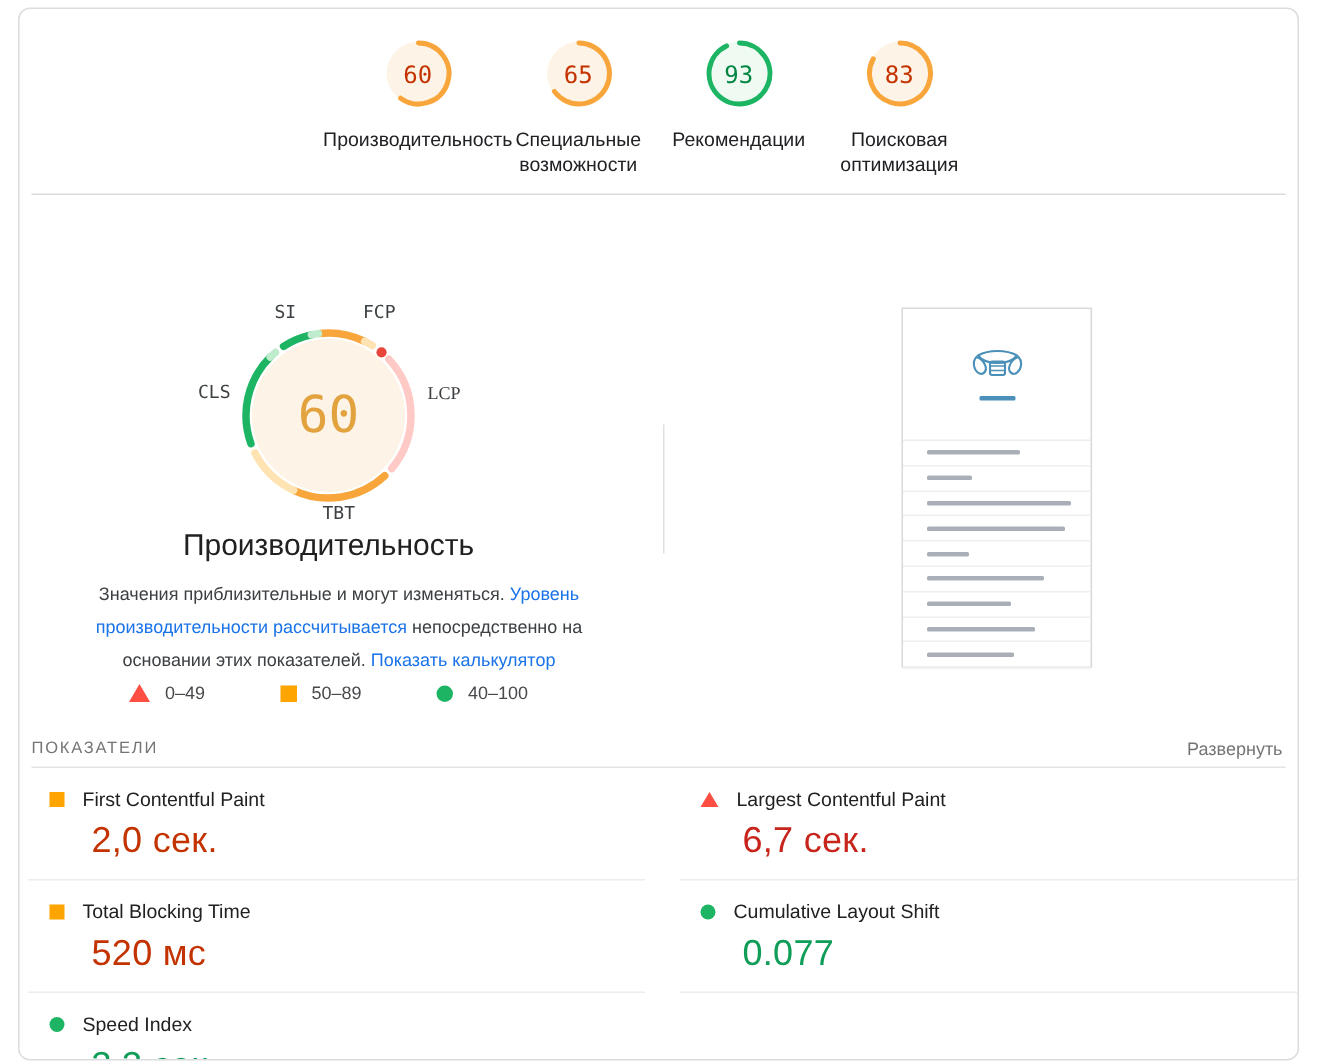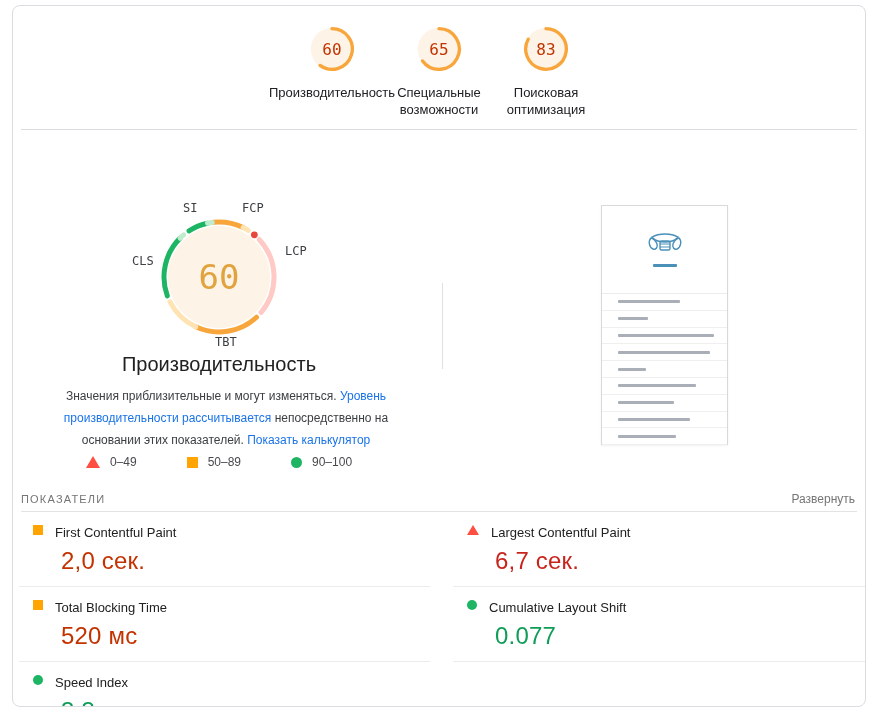--- a/index.html
+++ b/index.html
@@ -61,21 +61,21 @@
   .metrics-head { position:absolute; top:483px; left:8px; right:10px; height:20px;text-decoration:underline; }
   .metrics-title { position:absolute; left:0; top:4px; font-size:11px; letter-spacing:1.2px;
     color:#757575; }
   .expand-btn { position:absolute; right:0; top:3px; font-size:12px; color:#757575;
     background:none; border:none; cursor:pointer; font-family:inherit; }
   .metrics-rule { position:absolute; top:505px; left:8px; right:8px; border-top:1px solid #e3e3e3; }
   .metrics-grid { position:absolute; top:506px; left:6px; right:0; display:flex; }
   .m-col { width:415px; display:flex; flex-direction:column; }
   .m-col + .m-col { margin-left:23px; width:416px; }
   .metric { padding:13px 0 11px 14px; border-bottom:1px solid #ececec; }
-  .metric-head { display:flex; gap:12px; }
+  .metric-head { display:flex; align-items:center; gap:12px; }
   .m-label { font-size:13px; color:#212121; }
   .m-value { margin-left:28px; margin-top:7px; font-size:24px; letter-spacing:.2px; }
 </style>
 </head>
 <body>
 
 <div class="card">
 
   <div class="header-row" id="headerRow">
       <a class="cat">
@@ -90,20 +90,30 @@
       </a>
       <a class="cat">
         <div class="mini-gauge">
        <svg width="48" height="48" viewBox="0 0 52 52">
          <circle cx="26" cy="26" r="23" fill="#fdf3e6"></circle>
          <path d="M 26.00 4.00 A 22 22 0 1 1 8.20 38.93" fill="none" stroke="#f8a63b" stroke-width="3.6" stroke-linecap="round"></path>
        </svg>
        <div class="mini-score" style="color:#c33300">65</div>
      </div>
      <div class="cat-label">Специальные возможности</div>
+      </a>
+      <a class="cat">
+        <div class="mini-gauge">
+       <svg width="48" height="48" viewBox="0 0 52 52">
+         <circle cx="26" cy="26" r="23" fill="#eefaf2"></circle>
+         <path d="M 26.00 4.00 A 22 22 0 1 1 16.63 6.09" fill="none" stroke="#1db563" stroke-width="3.6" stroke-linecap="round"></path>
+       </svg>
+       <div class="mini-score" style="color:#018642">93</div>
+     </div>
+     <div class="cat-label">Рекомендации</div>
       </a>
       <a class="cat">
         <div class="mini-gauge">
        <svg width="48" height="48" viewBox="0 0 52 52">
          <circle cx="26" cy="26" r="23" fill="#fdf3e6"></circle>
          <path d="M 26.00 4.00 A 22 22 0 1 1 6.72 15.40" fill="none" stroke="#f8a63b" stroke-width="3.6" stroke-linecap="round"></path>
        </svg>
        <div class="mini-score" style="color:#c33300">83</div>
      </div>
      <div class="cat-label">Поисковая оптимизация</div>
@@ -122,40 +132,40 @@
       <path d="M 23.11 23.11 A 55 55 0 0 1 26.65 19.87" fill="none" stroke="#bfeccd" stroke-width="5" stroke-linecap="round"></path>
       <path d="M 32.04 15.87 A 55 55 0 0 1 50.56 8.20" fill="none" stroke="#1db563" stroke-width="5" stroke-linecap="round"></path>
       <path d="M 50.56 8.20 A 55 55 0 0 1 55.30 7.41" fill="none" stroke="#bfeccd" stroke-width="5" stroke-linecap="round"></path>
       <circle cx="97.35" cy="19.87" r="3.4" fill="#e8463a"></circle>
     </svg>
   <div class="big-score" style="color: rgb(226, 163, 62);">60</div>
   <div id="ringLabels">
       <div class="ring-label" style="left: 170px; top: 195px;">SI</div>
       <div class="ring-label" style="left: 229px; top: 195px;">FCP</div>
       <div class="ring-label" style="left: 119px; top: 248px;">CLS</div>
-      <div class="ring-label" style="left: 272px; top: 238px;">LCP</div>
+      <div class="ring-label" style="left: 272px; top: 249px; font-family: Liberation Serif, serif;">LCP</div>
       <div class="ring-label" style="left: 202px; top: 329px;">TBT</div>
     </div>
 
   <div class="perf-title">Производительность</div>
 
   <p class="perf-desc"><span>Значения приблизительные и могут изменяться. </span><a>Уровень производительности рассчитывается</a><span> непосредственно на основании этих показателей. </span><a>Показать калькулятор</a></p>
 
   <div class="legend" id="legendRow">
       <div class="legend-item">
         <span class="shp-triangle"></span>
                <span>0–49</span>
       </div>
       <div class="legend-item">
         <span class="shp-square"></span>
                <span>50–89</span>
       </div>
       <div class="legend-item">
         <span class="shp-circle"></span>
-               <span>90–100</span>
+               <span>40–100</span>
       </div>
     </div>
 
   <div class="v-rule"></div>
 
   <div class="thumb">
     <div class="thumb-head">
       <svg width="36" height="30" viewBox="0 0 36 30">
         <path d="M4 6 C1 9 2 15 6 17 C9 18 11 15 10 12 C9 9 7 7 4 6 Z" fill="none" stroke="#4a90b8" stroke-width="1.4"></path>
         <path d="M32 6 C35 9 34 15 30 17 C27 18 25 15 26 12 C27 9 29 7 32 6 Z" fill="none" stroke="#4a90b8" stroke-width="1.4"></path>

